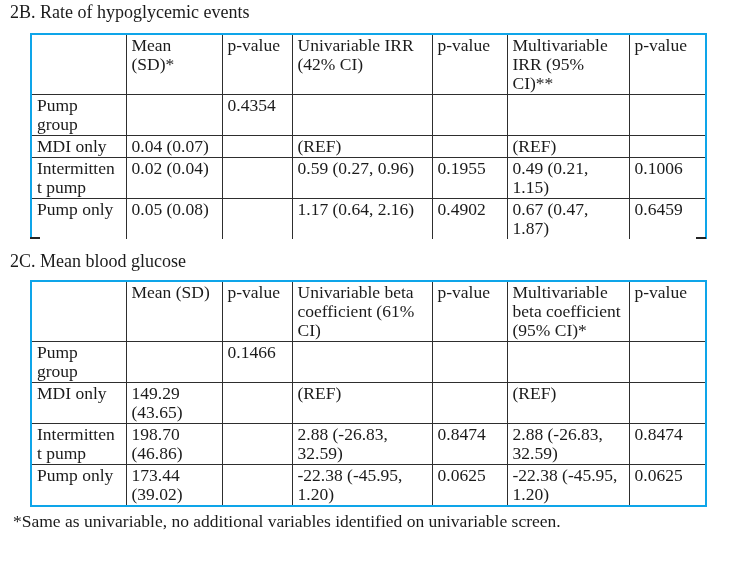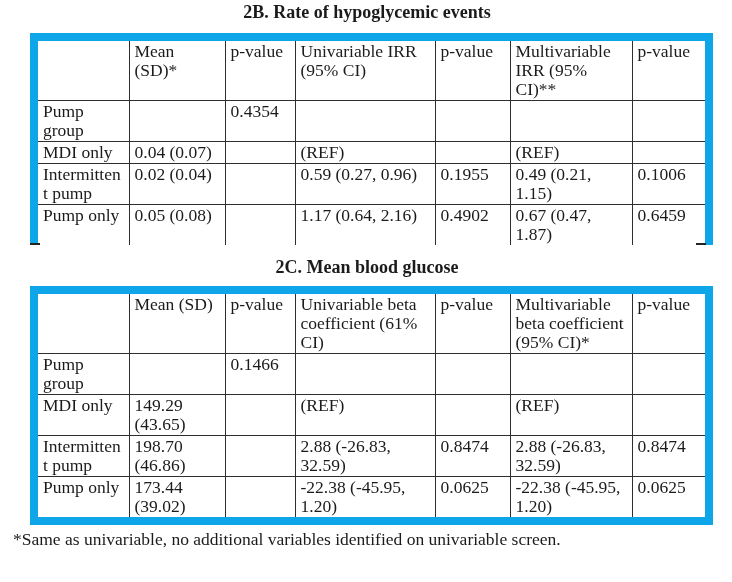--- a/index.html
+++ b/index.html
@@ -4,33 +4,33 @@
 <style>
   html, body { margin: 0; padding: 0; }
   body {
     width: 732px; height: 582px; overflow: hidden;
     background: #ffffff; color: #1b1b1b;
     font-family: "Liberation Serif", serif;
   }
   .page { padding: 2px 8px 0 10px; }
 
   .tbl-title {
-    text-align: center; font-weight: bold;
+    text-align: left; font-weight: normal;
     font-size: 18px; line-height: 20px;
   }
   .title-2b { margin-bottom: 11px; }
   .title-2c { margin-top: 12px; margin-bottom: 9px; }
 
   .tbl-wrap { position: relative; margin-left: 20px; width: 676px; }
 
   table {
     border-collapse: collapse; table-layout: fixed; width: 676px;
     font-size: 17.5px; line-height: 19px;
   }
-  table { border: 8px solid #0ea5e9; }
+  table { border: 2px solid #0ea5e9; }
   th, td {
     border: 1px solid #2e2e2e;
     vertical-align: top; text-align: left; font-weight: normal;
     padding: 1px 3px 1px 5px;
     white-space: pre-line;
     overflow: hidden;
   }
   .col0 { width: 95px; }
   .col1 { width: 96px; }
   .col2 { width: 70px; }
@@ -71,21 +71,21 @@
           <col class="col5">
           <col class="col6">
         </colgroup>
         <thead>
           <tr>
             <th></th>
             <th>Mean
 (SD)*</th>
             <th>p-value</th>
             <th>Univariable IRR
-(95% CI)</th>
+(42% CI)</th>
             <th>p-value</th>
             <th>Multivariable
 IRR (95%
 CI)**</th>
             <th>p-value</th>
           </tr>
         </thead>
         <tbody>
           <tr>
             <td>Pump

